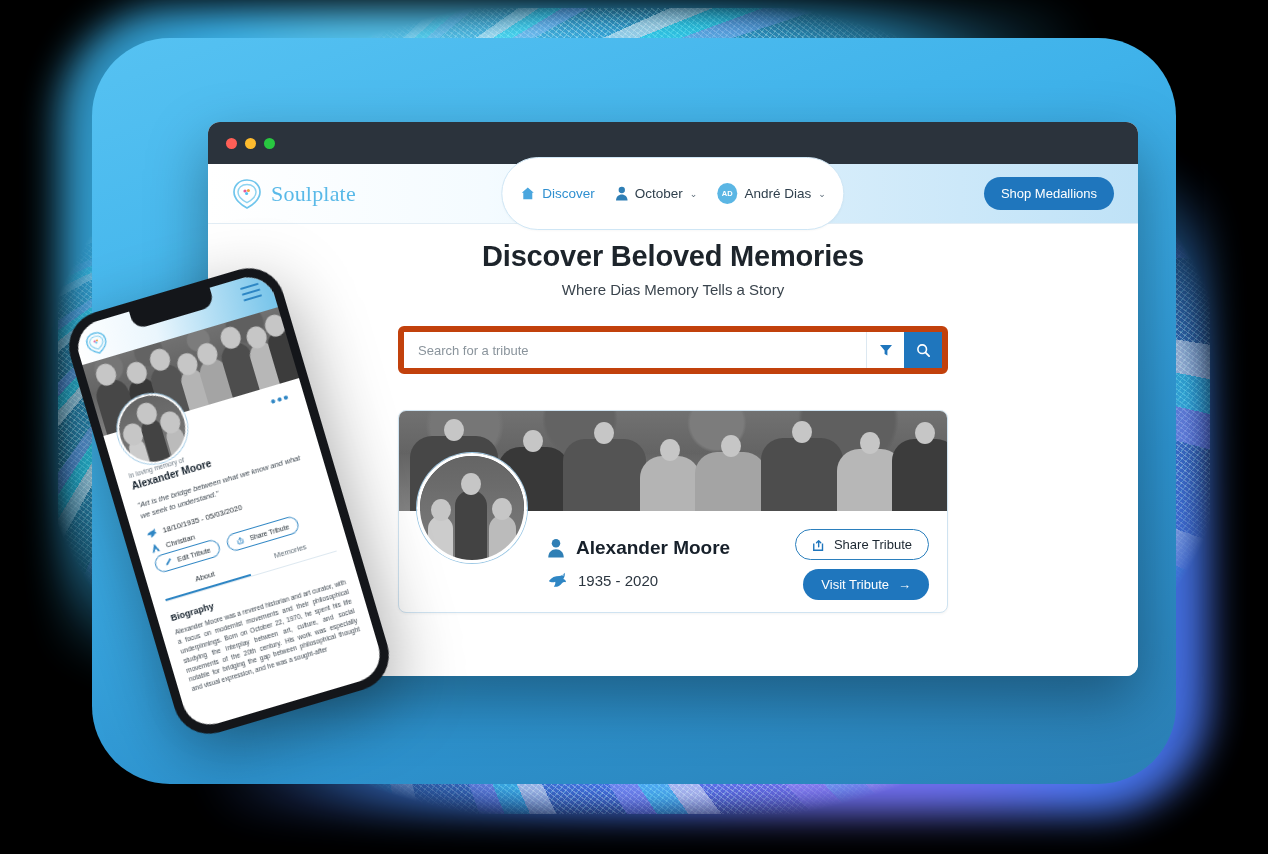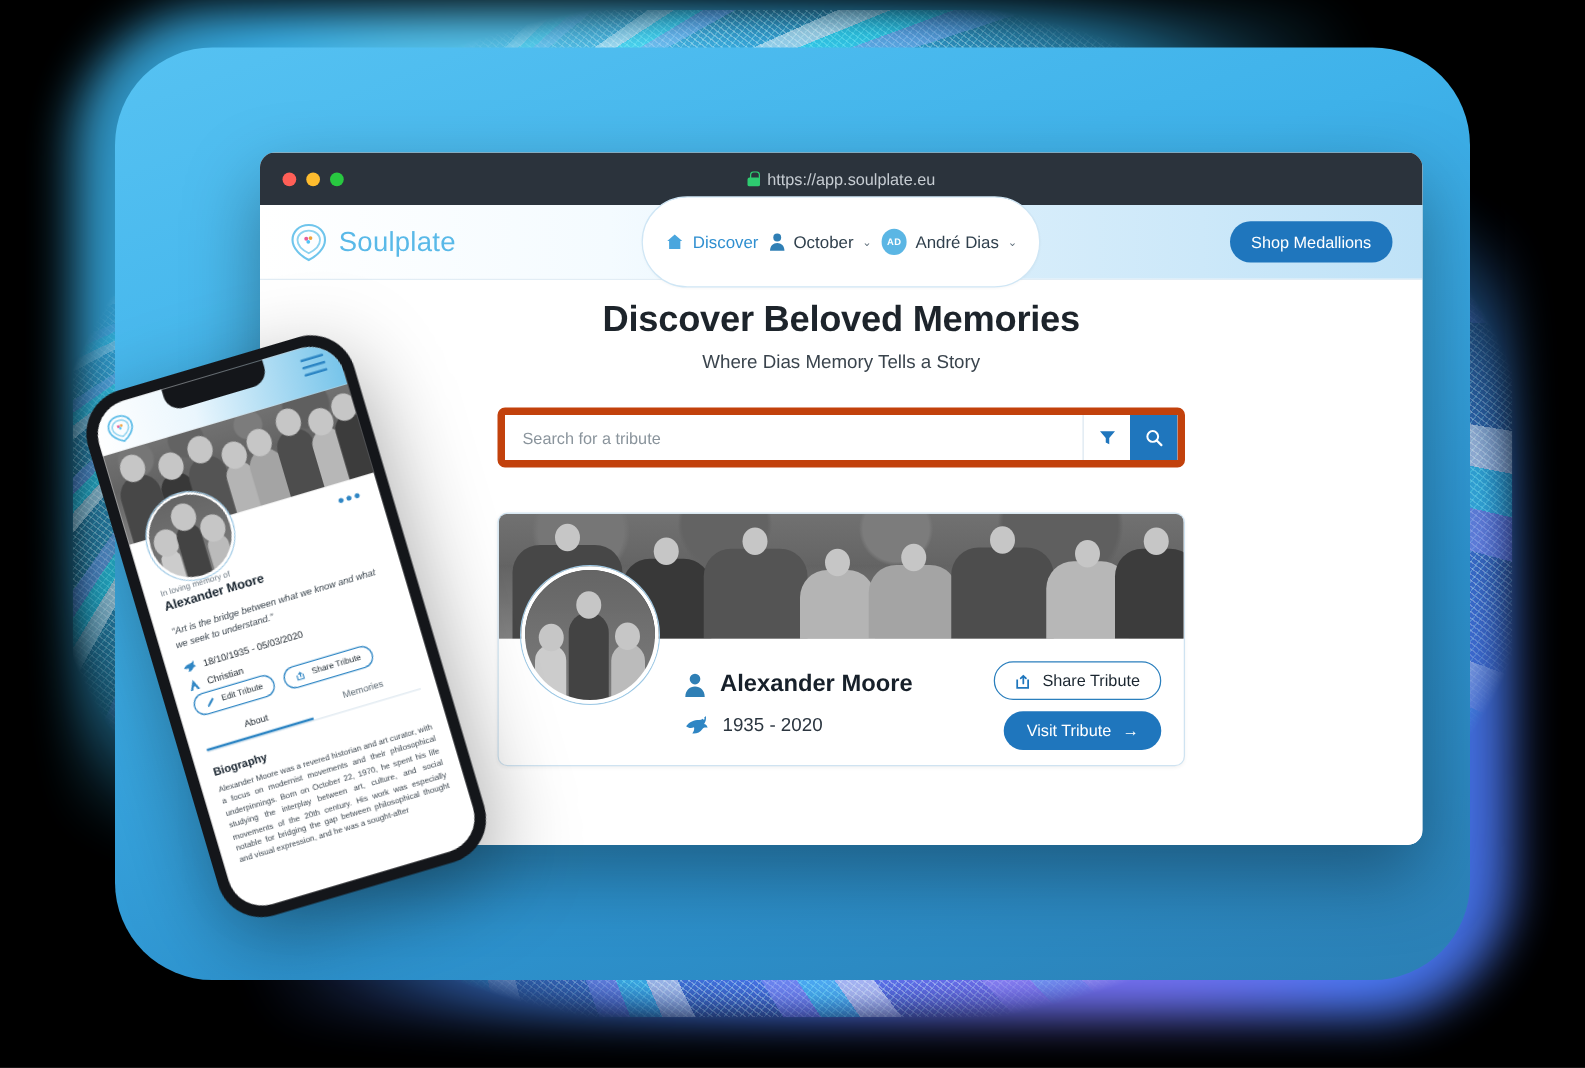--- a/index.html
+++ b/index.html
@@ -61,24 +61,24 @@
   .lock::after { content:""; position:absolute; left:2.2px; top:0; width:5.6px; height:6px; border:1.6px solid #2ecc71; border-bottom:none; border-radius:3px 3px 0 0; }
 
   
   .nav {
     height: 60px; display: flex; align-items: center; padding: 0 24px;
     background: linear-gradient(90deg, #ffffff 0%, #f4fbff 30%, #d9eefb 62%, #bfe2f7 100%);
     border-bottom: 1px solid #e2edf5;
     position: relative;
   }
   .brand { display: flex; align-items: center; gap: 9px; }
-  .brand-name { font-size: 22px; color: #59b9e8; letter-spacing: .2px; }
+  .brand-name { font-size: 22px; color: #59b9e8; letter-spacing: .2px; font-family: Liberation Serif, serif; }
   .navpill {
     position: absolute; left: 50%; transform: translateX(-50%);
-    display: flex; align-items: center; gap: 8px;
+    display: flex; align-items: center; gap: 20px;
     background: #fff; border: 1px solid #cfe6f5; border-radius: 999px;
     padding: 25px 18px; box-shadow: 0 1px 2px rgba(0,0,0,.03);
   }
   .navitem { display: flex; align-items: center; gap: 7px; font-size: 13.5px; color: #30404d; white-space: nowrap; }
   .navitem.active .navlabel { color: #2f8fd0; }
   .caret { font-size: 9px; color: #5b6b78; }
   .avatar-initials {
     width: 20px; height: 21px; border-radius: 50%; background: #5bb6e4;
     color: #fff; font-size: 7.5px; display: flex; align-items: center; justify-content: center;
     letter-spacing: .3px;
@@ -221,24 +221,20 @@
     <div class="glow-core"></div>
   </div>
 
   <div class="browser">
 
     <div class="titlebar">
       <div class="lights">
         <span class="light l-red"></span>
         <span class="light l-yellow"></span>
         <span class="light l-green"></span>
-      </div>
-      <div class="urlbar">
-        <span class="lock"></span>
-        <span>https://app.soulplate.eu</span>
       </div>
     </div>
 
     <div class="nav">
       <div class="brand">
         <span>
           <svg width="30" height="32" viewBox="0 0 30 32">
             <path d="M15 2 C7 2 2 7.5 2 14 C2 21 9 27 15 30 C21 27 28 21 28 14 C28 7.5 23 2 15 2 Z" fill="none" stroke="#6fc5ec" stroke-width="1.7"></path>
             <path d="M15 6.5 C9.5 6.5 6 10 6 14 C6 18.6 11 22.6 15 24.6 C19 22.6 24 18.6 24 14 C24 10 20.5 6.5 15 6.5 Z" fill="none" stroke="#8ed3f0" stroke-width="1.5"></path>
             <circle cx="13" cy="13" r="1.6" fill="#e85c9a"></circle>

